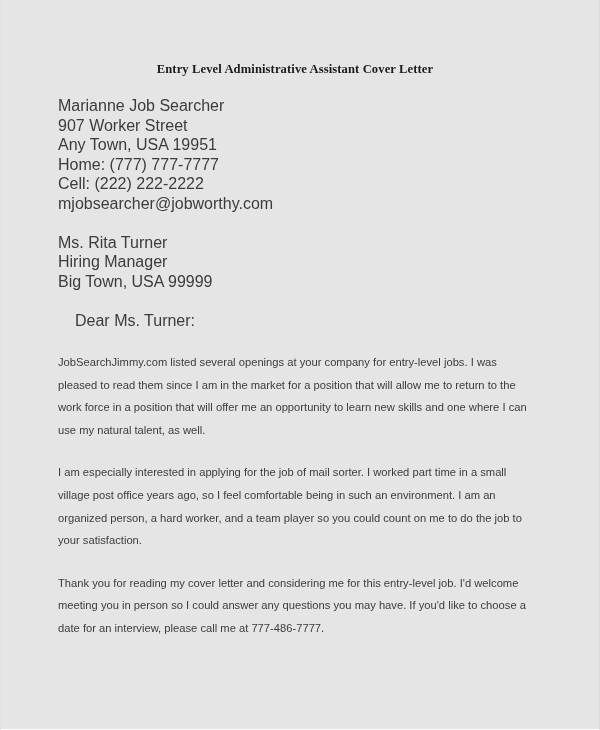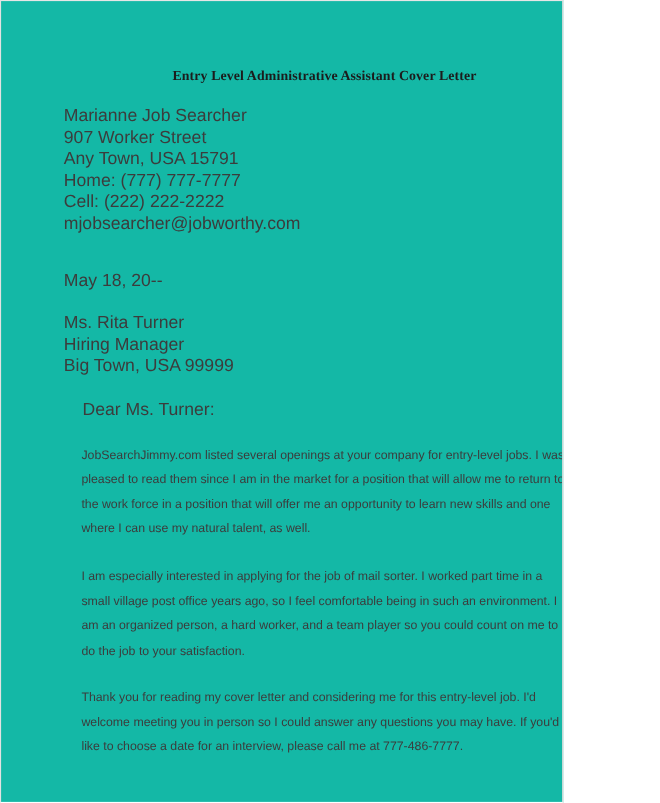--- a/index.html
+++ b/index.html
@@ -5,23 +5,23 @@
   html, body {
     margin: 0;
     padding: 0;
     background: #ffffff;
   }
   body {
     font-family: "Liberation Sans", sans-serif;
   }
   .page {
     position: relative;
-    width: 512px;
+    width: 600px;
     height: 730px;
-    background: #14b8a6;
+    background: #e5e5e5;
     box-sizing: border-box;
     border-left: 1px solid #e2e2e2;
     border-right: 1px solid #dcdcdc;
     border-top: 1px solid #e6e6e6;
     border-bottom: 1px solid #ffffff;
     overflow: hidden;
   }
   .letter {
     position: absolute;
     left: 57px;
@@ -55,46 +55,45 @@
     margin-top: 32px;
   }
   .recipient-block {
     margin-top: 19px;
   }
   .salutation {
     margin-top: 20px;
     margin-left: 17px;
   }
   .para {
-    margin: 16px;
+    margin: 0;
     margin-top: 20px;
     color: #3c3c3c;
     font-size: 11.2px;
     line-height: 22.6px;
     text-align: left;
   }
 </style>
 </head>
 <body>
 
 <div class="page">
   <div class="letter">
 
     <h1 class="doc-title">Entry Level Administrative Assistant Cover Letter</h1>
 
     <div class="block sender-block">
       <div class="line">Marianne Job Searcher</div>
       <div class="line">907 Worker Street</div>
-      <div class="line">Any Town, USA 15791</div>
+      <div class="line">Any Town, USA 19951</div>
       <div class="line">Home: (777) 777-7777</div>
       <div class="line">Cell: (222) 222-2222</div>
       <div class="line">mjobsearcher@jobworthy.com</div>
     </div>
 
-    <div class="block date-line">May 18, 20--</div>
 
     <div class="block recipient-block">
       <div class="line">Ms. Rita Turner</div>
       <div class="line">Hiring Manager</div>
       <div class="line">Big Town, USA 99999</div>
     </div>
 
     <div class="block salutation">Dear Ms. Turner:</div>
 
     <p class="para">JobSearchJimmy.com listed several openings at your company for entry-level jobs. I was pleased to read them since I am in the market for a position that will allow me to return to the work force in a position that will offer me an opportunity to learn new skills and one where I can use my natural talent, as well.</p>

